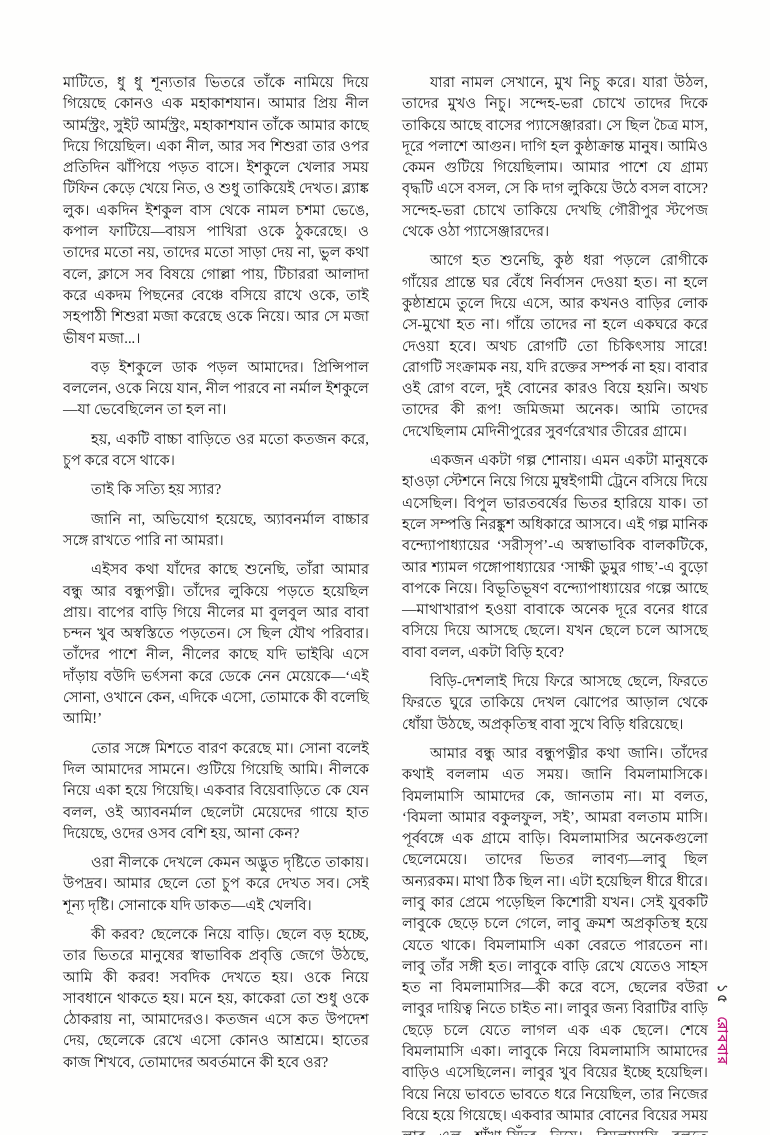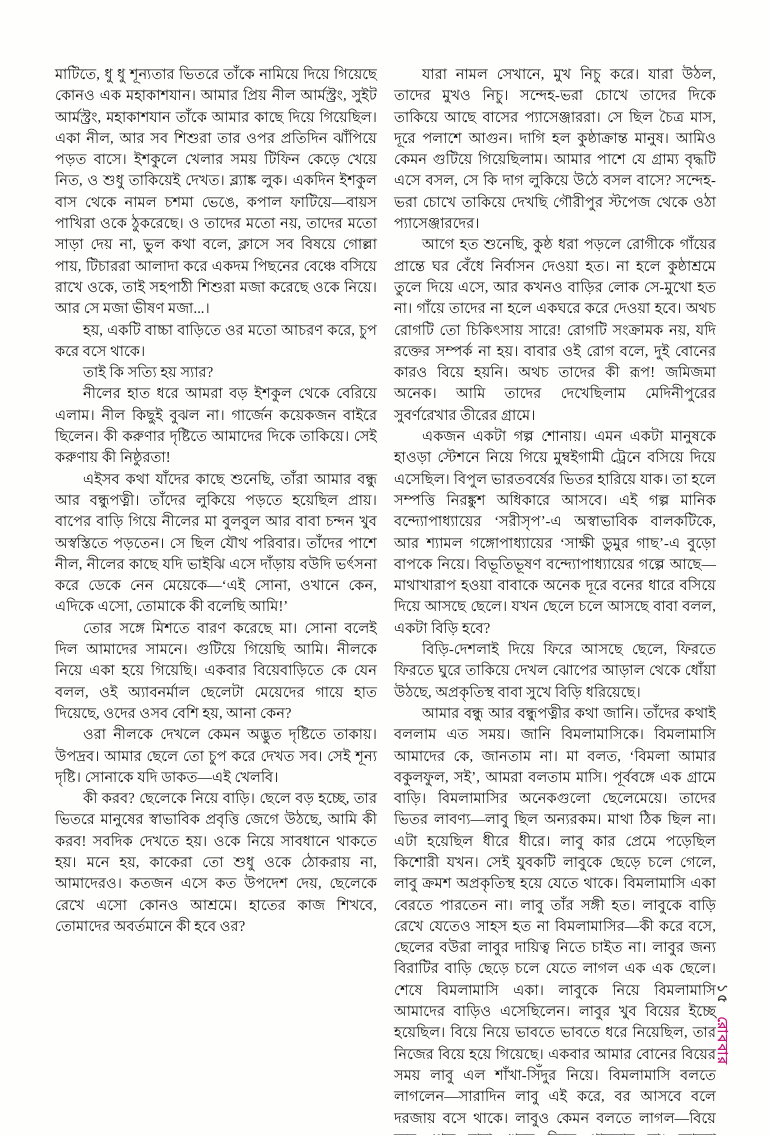--- a/index.html
+++ b/index.html
@@ -16,21 +16,21 @@
     position: absolute;
     top: 64px;
     width: 322px;
     text-align: justify;
     font-size: 14.5px;
     line-height: 21.3px;
     letter-spacing: 0.1px;
   }
   .col-left  { left: 55px; }
   .col-right { left: 394px; }
-  .col p { margin: 0; padding: 0; text-indent: 28px; }
+  .col p { margin: 8px; padding: 0; text-indent: 28px; }
   .col p.no-indent { text-indent: 0; }
   .folio {
     position: absolute;
     left: 733px;
     top: 984px;
     transform-origin: 0 0;
     transform: rotate(90deg);
     white-space: nowrap;
     font-size: 13.5px;
     font-weight: bold;
@@ -39,23 +39,24 @@
   .folio-num  { color: #3c3c3c; margin-right: 12px; }
   .folio-name { color: #c2187c; }
 </style>
 </head>
 <body>
 
 <div class="page">
 
   <div class="col col-left">
     <p class="no-indent">মাটিতে, ধু ধু শূন্যতার ভিতরে তাঁকে নামিয়ে দিয়ে গিয়েছে কোনও এক মহাকাশযান। আমার প্রিয় নীল আর্মস্ট্রং, সুইট আর্মস্ট্রং, মহাকাশযান তাঁকে আমার কাছে দিয়ে গিয়েছিল। একা নীল, আর সব শিশুরা তার ওপর প্রতিদিন ঝাঁপিয়ে পড়ত বাসে। ইশকুলে খেলার সময় টিফিন কেড়ে খেয়ে নিত, ও শুধু তাকিয়েই দেখত। ব্ল্যাঙ্ক লুক। একদিন ইশকুল বাস থেকে নামল চশমা ভেঙে, কপাল ফাটিয়ে—বায়স পাখিরা ওকে ঠুকরেছে। ও তাদের মতো নয়, তাদের মতো সাড়া দেয় না, ভুল কথা বলে, ক্লাসে সব বিষয়ে গোল্লা পায়, টিচাররা আলাদা করে একদম পিছনের বেঞ্চে বসিয়ে রাখে ওকে, তাই সহপাঠী শিশুরা মজা করেছে ওকে নিয়ে। আর সে মজা ভীষণ মজা...।</p>
-    <p>হয়, একটি বাচ্চা বাড়িতে ওর মতো আচরণ করে, চুপ করে বসে থাকে।</p>
+    <p>বড় ইশকুলে ডাক পড়ল আমাদের। প্রিন্সিপাল বললেন, ওকে নিয়ে যান, নীল পারবে না নর্মাল ইশকুলে—যা ভেবেছিলেন তা হল না।</p>
+    <p>হয়, একটি বাচ্চা বাড়িতে ওর মতো কতজন করে, চুপ করে বসে থাকে।</p>
     <p>তাই কি সত্যি হয় স্যার?</p>
-    <p>নীলের হাত ধরে আমরা বড় ইশকুল থেকে বেরিয়ে এলাম। নীল কিছুই বুঝল না। গার্জেন কয়েকজন বাইরে ছিলেন। কী করুণার দৃষ্টিতে আমাদের দিকে তাকিয়ে। সেই করুণায় কী নিষ্ঠুরতা!</p>
+    <p>জানি না, অভিযোগ হয়েছে, অ্যাবনর্মাল বাচ্চার সঙ্গে রাখতে পারি না আমরা।</p>
     <p>এইসব কথা যাঁদের কাছে শুনেছি, তাঁরা আমার বন্ধু আর বন্ধুপত্নী। তাঁদের লুকিয়ে পড়তে হয়েছিল প্রায়। বাপের বাড়ি গিয়ে নীলের মা বুলবুল আর বাবা চন্দন খুব অস্বস্তিতে পড়তেন। সে ছিল যৌথ পরিবার। তাঁদের পাশে নীল, নীলের কাছে যদি ভাইঝি এসে দাঁড়ায় বউদি ভর্ৎসনা করে ডেকে নেন মেয়েকে—‘এই সোনা, ওখানে কেন, এদিকে এসো, তোমাকে কী বলেছি আমি!’</p>
     <p>তোর সঙ্গে মিশতে বারণ করেছে মা। সোনা বলেই দিল আমাদের সামনে। গুটিয়ে গিয়েছি আমি। নীলকে নিয়ে একা হয়ে গিয়েছি। একবার বিয়েবাড়িতে কে যেন বলল, ওই অ্যাবনর্মাল ছেলেটা মেয়েদের গায়ে হাত দিয়েছে, ওদের ওসব বেশি হয়, আনা কেন?</p>
     <p>ওরা নীলকে দেখলে কেমন অদ্ভুত দৃষ্টিতে তাকায়। উপদ্রব। আমার ছেলে তো চুপ করে দেখত সব। সেই শূন্য দৃষ্টি। সোনাকে যদি ডাকত—এই খেলবি।</p>
     <p>কী করব? ছেলেকে নিয়ে বাড়ি। ছেলে বড় হচ্ছে, তার ভিতরে মানুষের স্বাভাবিক প্রবৃত্তি জেগে উঠছে, আমি কী করব! সবদিক দেখতে হয়। ওকে নিয়ে সাবধানে থাকতে হয়। মনে হয়, কাকেরা তো শুধু ওকে ঠোকরায় না, আমাদেরও। কতজন এসে কত উপদেশ দেয়, ছেলেকে রেখে এসো কোনও আশ্রমে। হাতের কাজ শিখবে, তোমাদের অবর্তমানে কী হবে ওর?</p>
 
   </div>
 
   <div class="col col-right">
     <p>যারা নামল সেখানে, মুখ নিচু করে। যারা উঠল, তাদের মুখও নিচু। সন্দেহ-ভরা চোখে তাদের দিকে তাকিয়ে আছে বাসের প্যাসেঞ্জাররা। সে ছিল চৈত্র মাস, দূরে পলাশে আগুন। দাগি হল কুষ্ঠাক্রান্ত মানুষ। আমিও কেমন গুটিয়ে গিয়েছিলাম। আমার পাশে যে গ্রাম্য বৃদ্ধটি এসে বসল, সে কি দাগ লুকিয়ে উঠে বসল বাসে? সন্দেহ-ভরা চোখে তাকিয়ে দেখছি গৌরীপুর স্টপেজ থেকে ওঠা প্যাসেঞ্জারদের।</p>
     <p>আগে হত শুনেছি, কুষ্ঠ ধরা পড়লে রোগীকে গাঁয়ের প্রান্তে ঘর বেঁধে নির্বাসন দেওয়া হত। না হলে কুষ্ঠাশ্রমে তুলে দিয়ে এসে, আর কখনও বাড়ির লোক সে-মুখো হত না। গাঁয়ে তাদের না হলে একঘরে করে দেওয়া হবে। অথচ রোগটি তো চিকিৎসায় সারে! রোগটি সংক্রামক নয়, যদি রক্তের সম্পর্ক না হয়। বাবার ওই রোগ বলে, দুই বোনের কারও বিয়ে হয়নি। অথচ তাদের কী রূপ! জমিজমা অনেক। আমি তাদের দেখেছিলাম মেদিনীপুরের সুবর্ণরেখার তীরের গ্রামে।</p>

